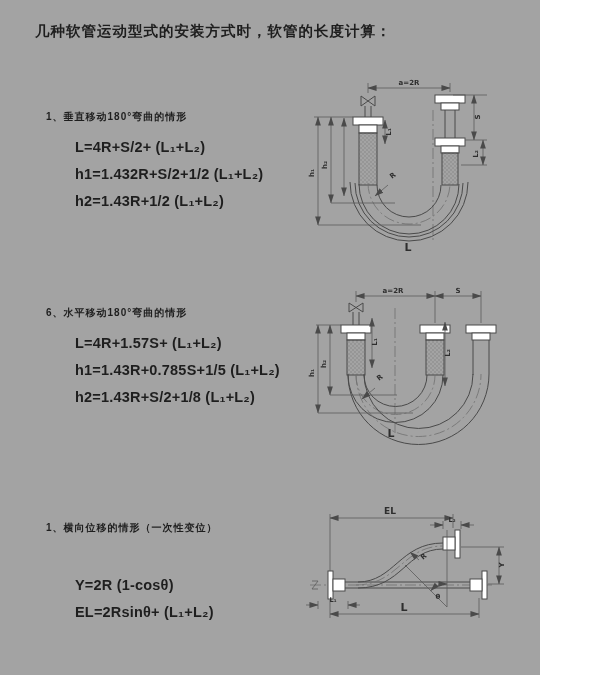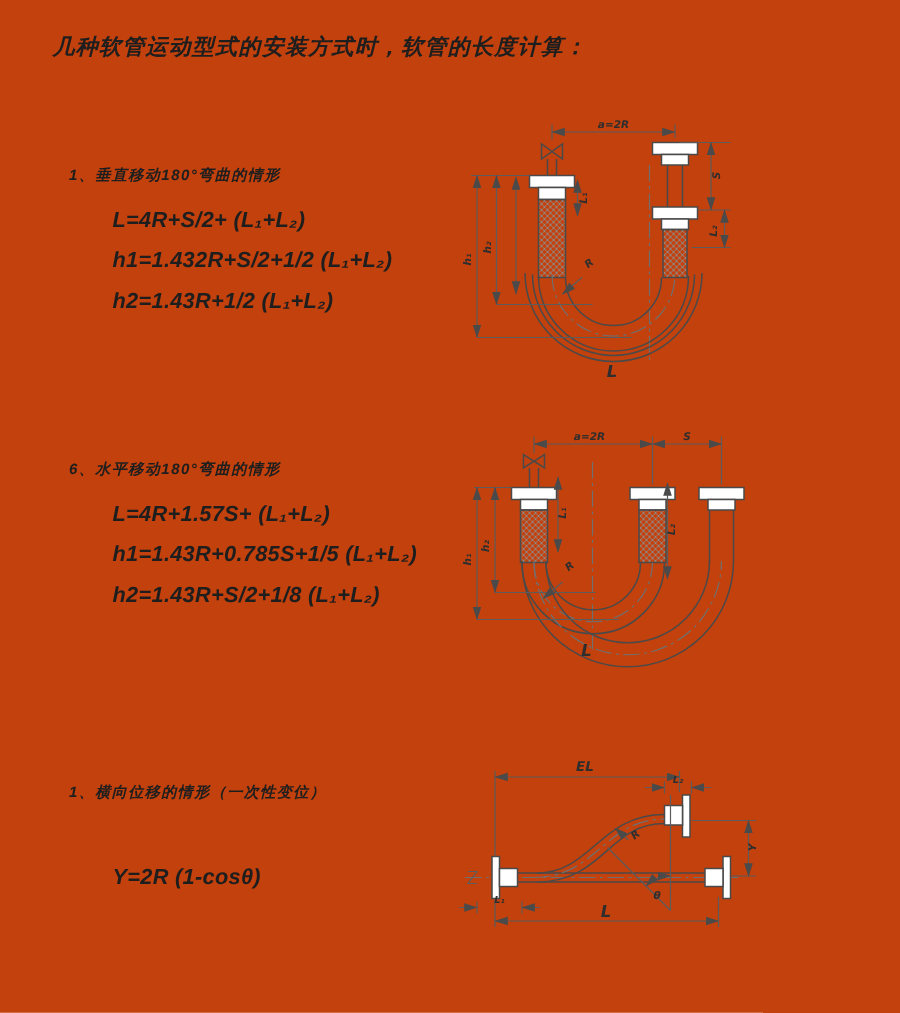--- a/index.html
+++ b/index.html
@@ -1,18 +1,18 @@
 <!DOCTYPE html>
 <html><head>
 <meta charset="utf-8">
 <style>
   html,body{margin:0;padding:0;}
   body{width:600px;height:675px;background:#ffffff;
        font-family:"Liberation Sans","DejaVu Sans",sans-serif;}
-  .page{position:relative;width:600px;height:675px;background:#c2410c;overflow:hidden;font-style:italic;}
+  .page{position:relative;width:540px;height:675px;background:#a3a3a3;overflow:hidden;}
   .t{position:absolute;white-space:nowrap;color:#1e1e1e;font-weight:700;}
   .title{font-size:14.5px;letter-spacing:1px;}
   .head{font-size:10px;letter-spacing:1px;}
   .formula{font-size:14.5px;letter-spacing:.2px;}
   svg{position:absolute;overflow:visible;}
   svg text{font-family:"DejaVu Sans","Liberation Sans",sans-serif;fill:#2e2e2e;font-size:7px;font-weight:700;}
   svg text.big{font-size:11px;}
   svg text.mid{font-size:9px;}
   .ln{stroke:#4a4a4a;stroke-width:1;fill:none;}
   .th{stroke:#5c5c5c;stroke-width:.8;fill:none;}
@@ -31,20 +31,21 @@
   <div class="t formula" style="left:75px;top:166px;">h1=1.432R+S/2+1/2 (L₁+L₂)</div>
   <div class="t formula" style="left:75px;top:193px;">h2=1.43R+1/2 (L₁+L₂)</div>
 
   <div class="t head" style="left:46px;top:306px;">6、水平移动180°弯曲的情形</div>
   <div class="t formula" style="left:75px;top:335px;">L=4R+1.57S+ (L₁+L₂)</div>
   <div class="t formula" style="left:75px;top:362px;">h1=1.43R+0.785S+1/5 (L₁+L₂)</div>
   <div class="t formula" style="left:75px;top:389px;">h2=1.43R+S/2+1/8 (L₁+L₂)</div>
 
   <div class="t head" style="left:46px;top:521px;">1、横向位移的情形（一次性变位）</div>
   <div class="t formula" style="left:75px;top:577px;">Y=2R (1-cosθ)</div>
+  <div class="t formula" style="left:75px;top:604px;">EL=2Rsinθ+ (L₁+L₂)</div>
 
   <svg style="left:303px;top:70px;" width="200" height="190" viewBox="0 0 200 190">
     <defs>
       <marker id="mA" viewBox="0 0 10 10" refX="9.5" refY="5" markerWidth="9" markerHeight="9" markerUnits="userSpaceOnUse" orient="auto-start-reverse">
         <path d="M0,1.8 L10,5 L0,8.2 Z" fill="#4a4a4a"></path>
       </marker>
       <pattern id="hxA" width="4" height="4" patternUnits="userSpaceOnUse">
         <path d="M0,0 L4,4 M4,0 L0,4" stroke="#8d8d8d" stroke-width=".6"></path>
       </pattern>
     </defs>

